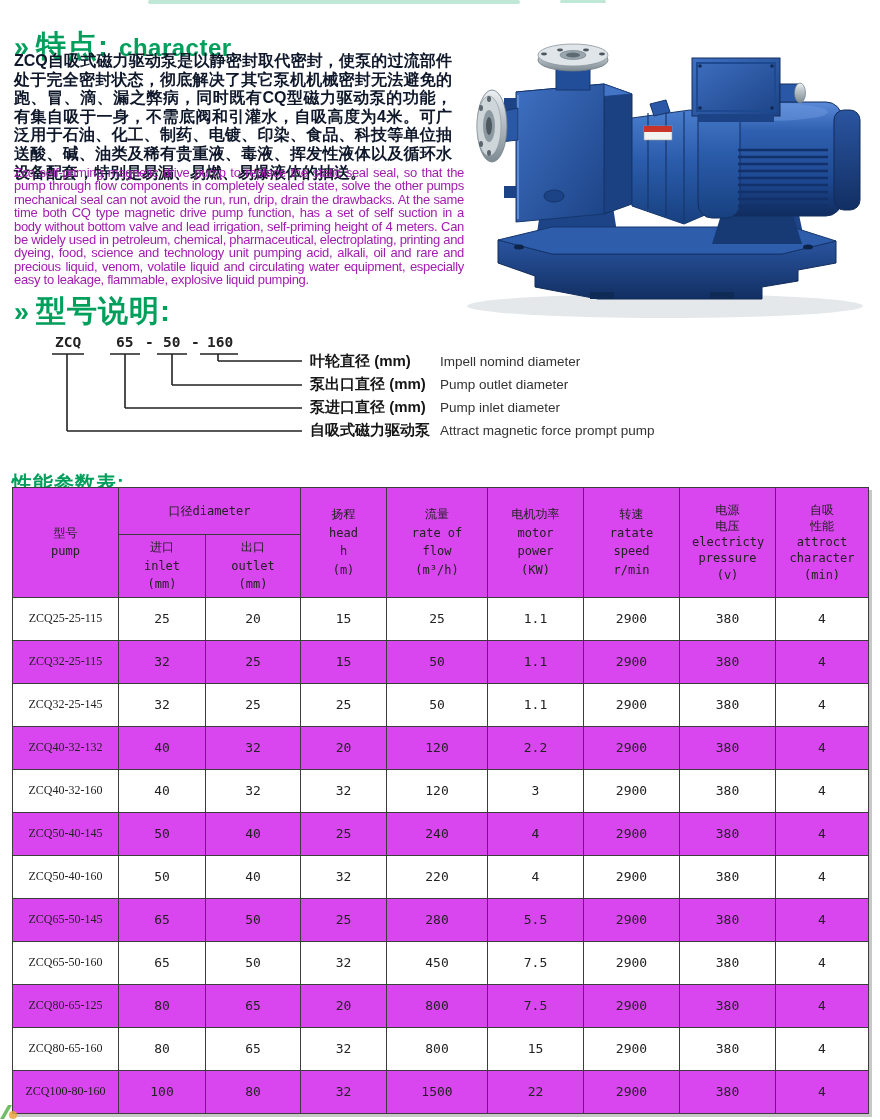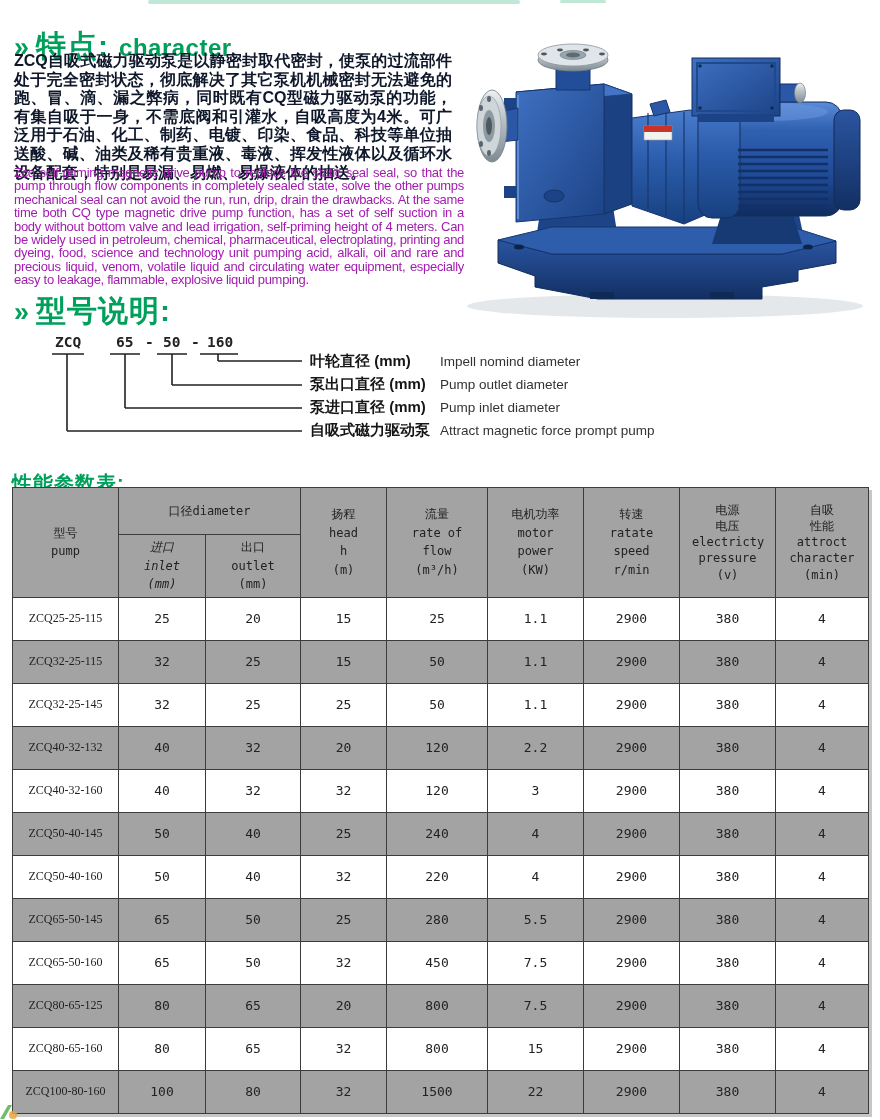--- a/index.html
+++ b/index.html
@@ -27,26 +27,26 @@
   .diagram .code{font-size:14.5px;font-weight:700;}
   .diagram .lab-zh{font-size:15px;font-weight:700;fill:#161616;font-family:"Liberation Sans",sans-serif;}
   .diagram .lab-en{font-size:13.5px;font-weight:400;fill:#333;font-family:"Liberation Sans",sans-serif;}
   .diagram line,.diagram path{stroke:#222;stroke-width:1.6;fill:none;}
 
   
   .perf-table{position:absolute;left:12px;top:487px;width:856px;border-collapse:collapse;
               table-layout:fixed;font-family:"DejaVu Sans Mono",monospace;color:#222;
               box-shadow:3px 3px 0 rgba(130,130,130,.45);}
   .perf-table th,.perf-table td{border:1.6px solid #3c3c3c;}
-  .perf-table th{background:#a3a3a3;font-weight:400;font-size:12px;line-height:1.55;
+  .perf-table th{background:#d946ef;font-weight:400;font-size:12px;line-height:1.55;
                  white-space:pre-line;vertical-align:middle;padding:3px 12px;text-align:center;}
   .perf-table th.tight{line-height:1.35;}
   .perf-table td{height:42px;text-align:center;font-size:13px;background:#ffffff;padding:0 2px;}
   .perf-table td:first-child{font-size:12px;font-family:Liberation Serif, serif;}
-  .perf-table tr.alt td{background:#a3a3a3;}
+  .perf-table tr.alt td{background:#d946ef;}
 
   
   .corner-mark{position:absolute;left:0px;top:1104px;}
 </style>
 </head>
 <body>
 
 <div class="page">
 
   <div class="top-artifact" style="left:148px;top:0;width:372px;height:4px;"></div>
@@ -221,21 +221,21 @@
 electricty
 pressure
 (v)</th>
         <th rowspan="2" class="tight">自吸
 性能
 attroct
 character
 (min)</th>
       </tr>
       <tr>
-        <th style="height:52px;font-style:italic;">进口
+        <th style="height:52px;">进口
 inlet
 (mm)</th>
         <th>出口
 outlet
 (mm)</th>
       </tr>
     </thead>
     <tbody>
         <tr>
           <td>ZCQ25-25-115</td>

